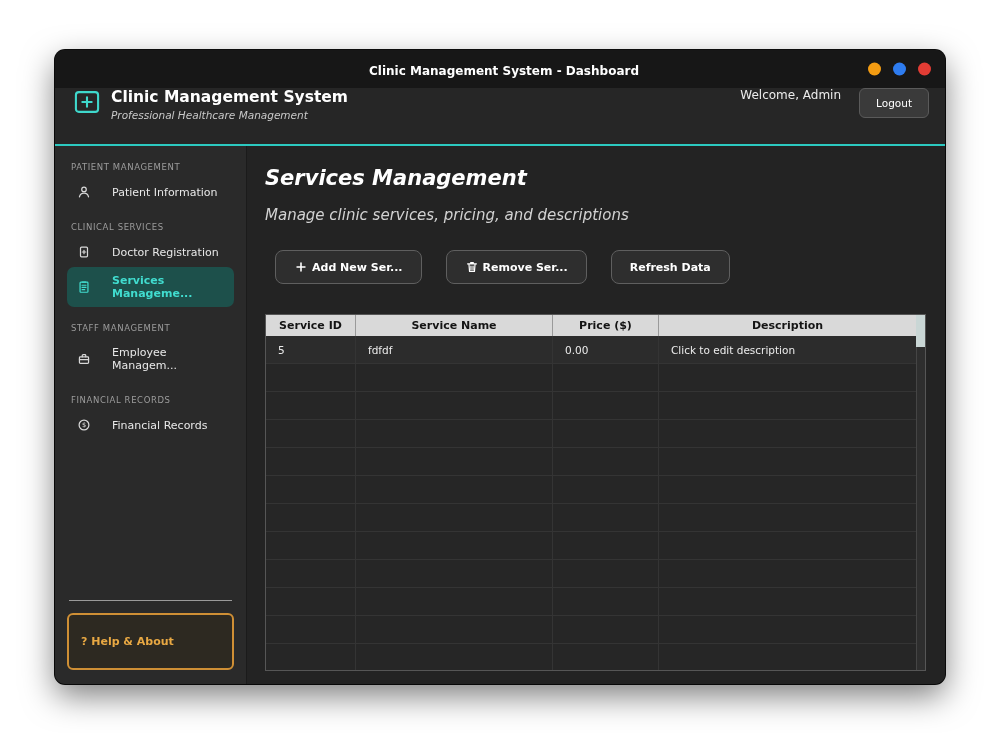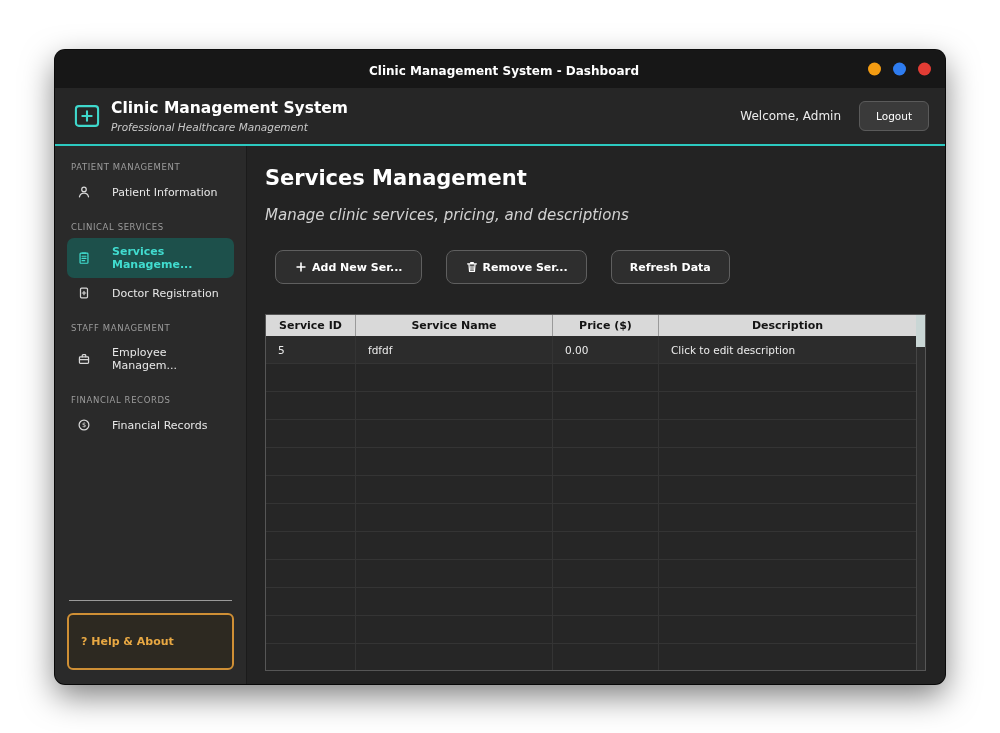--- a/index.html
+++ b/index.html
@@ -22,21 +22,21 @@
     color:#ffffff;font-size:12px;font-weight:bold;margin-left:8px;
   }
   .controls{position:absolute;right:14px;top:50%;transform:translateY(-50%);display:flex;gap:12px;}
   .dot{width:13px;height:13px;border-radius:50%;}
   .dot.min{background:#f39c12;}
   .dot.max{background:#2e7cf0;}
   .dot.close{background:#e23c34;}
   
   .header{
     height:56px;background:#262626;border-bottom:2px solid #2cc9c0;
-    display:flex;align-items:center;padding:0 16px;flex:0 0 auto;
+    display:flex;align-items:flex-start;padding:0 16px;flex:0 0 auto;
   }
   .logo{color:#3fd8cc;display:flex;align-items:center;margin-left:2px;}
   .header-texts{margin-left:10px;}
   .app-title{color:#ffffff;font-size:15.5px;font-weight:bold;line-height:1.25;}
   .app-sub{color:#c9c9c9;font-size:10.5px;font-style:italic;margin-top:2px;}
   .spacer{flex:1;}
   .welcome{color:#ececec;font-size:12px;margin-right:18px;}
   .logout-btn{
     background:#3a3a3a;border:1px solid #5a5a5a;border-radius:6px;
     color:#ffffff;font-size:10.5px;padding:8px 16px;cursor:pointer;
@@ -62,21 +62,21 @@
   .side-bottom{margin-top:auto;padding:0 2px;}
   .side-divider{border-top:1px solid #9a9a9a;margin:0 2px 12px;}
   .help-btn{
     display:block;width:100%;text-align:left;box-sizing:border-box;
     border:2px solid #cf8f35;border-radius:6px;background:#2d2921;
     color:#e8a843;font-size:11px;font-weight:bold;padding:20px 12px;cursor:pointer;
     font-family:inherit;
   }
   
   .main{flex:1;background:#232323;padding:12px 19px 16px 18px;box-sizing:border-box;min-width:0;}
-  .page-title{color:#ffffff;font-size:21px;font-weight:bold;margin-top:8px;}
+  .page-title{color:#ffffff;font-size:21px;font-weight:bold;margin-top:8px;font-style:italic;}
   .page-sub{color:#d2d2d2;font-size:15px;font-style:italic;margin-top:16px;}
   .toolbar{display:flex;gap:14px;margin-top:26px;}
   .tool-btn{
     background:#2e2e2e;border:1px solid #5f5f5f;border-radius:8px;
     color:#ffffff;font-size:11px;font-weight:bold;padding:9px 18px;
     display:flex;align-items:center;gap:4px;cursor:pointer;font-family:inherit;margin-left:10px;
   }
   .tool-btn .icon{display:flex;align-items:center;color:#ffffff;}
   
   .table-wrap{
@@ -147,37 +147,37 @@
           <div class="side-item">
             <span class="icon">
               <svg width="14" height="14" viewBox="0 0 16 16" fill="none" stroke="currentColor" stroke-width="1.4" stroke-linecap="round" stroke-linejoin="round">
                 <circle cx="8" cy="5" r="2.6"></circle>
                 <path d="M2.8 13.5c.8-3 3-4.2 5.2-4.2s4.4 1.2 5.2 4.2"></path>
               </svg>
             </span>
             <span>Patient Information</span>
           </div>
           <div class="side-label">CLINICAL SERVICES</div>
+          <div class="side-item">
+            <span class="icon">
+              <svg width="14" height="14" viewBox="0 0 16 16" fill="none" stroke="currentColor" stroke-width="1.4" stroke-linecap="round" stroke-linejoin="round">
+                <rect x="4" y="2.5" width="8" height="11" rx="1.2"></rect>
+                <path d="M8 6v4M6 8h4"></path>
+              </svg>
+            </span>
+            <span>Doctor Registration</span>
+          </div>
           <div class="side-item active">
             <span class="icon">
               <svg width="14" height="14" viewBox="0 0 16 16" fill="none" stroke="currentColor" stroke-width="1.4" stroke-linecap="round" stroke-linejoin="round">
                 <rect x="3.5" y="2.5" width="9" height="11.5" rx="1"></rect>
                 <path d="M6 2.5h4M5.8 6h4.4M5.8 8.5h4.4M5.8 11h3"></path>
               </svg>
             </span>
             <span>Services Manageme...</span>
-          </div>
-          <div class="side-item">
-            <span class="icon">
-              <svg width="14" height="14" viewBox="0 0 16 16" fill="none" stroke="currentColor" stroke-width="1.4" stroke-linecap="round" stroke-linejoin="round">
-                <rect x="4" y="2.5" width="8" height="11" rx="1.2"></rect>
-                <path d="M8 6v4M6 8h4"></path>
-              </svg>
-            </span>
-            <span>Doctor Registration</span>
           </div>
           <div class="side-label">STAFF MANAGEMENT</div>
           <div class="side-item">
             <span class="icon">
               <svg width="14" height="14" viewBox="0 0 16 16" fill="none" stroke="currentColor" stroke-width="1.4" stroke-linecap="round" stroke-linejoin="round">
                 <rect x="2.8" y="5.5" width="10.4" height="7.5" rx="1"></rect>
                 <path d="M6 5.5V4a1 1 0 0 1 1-1h2a1 1 0 0 1 1 1v1.5M2.8 8.8h10.4"></path>
               </svg>
             </span>
             <span>Employee Managem...</span>

